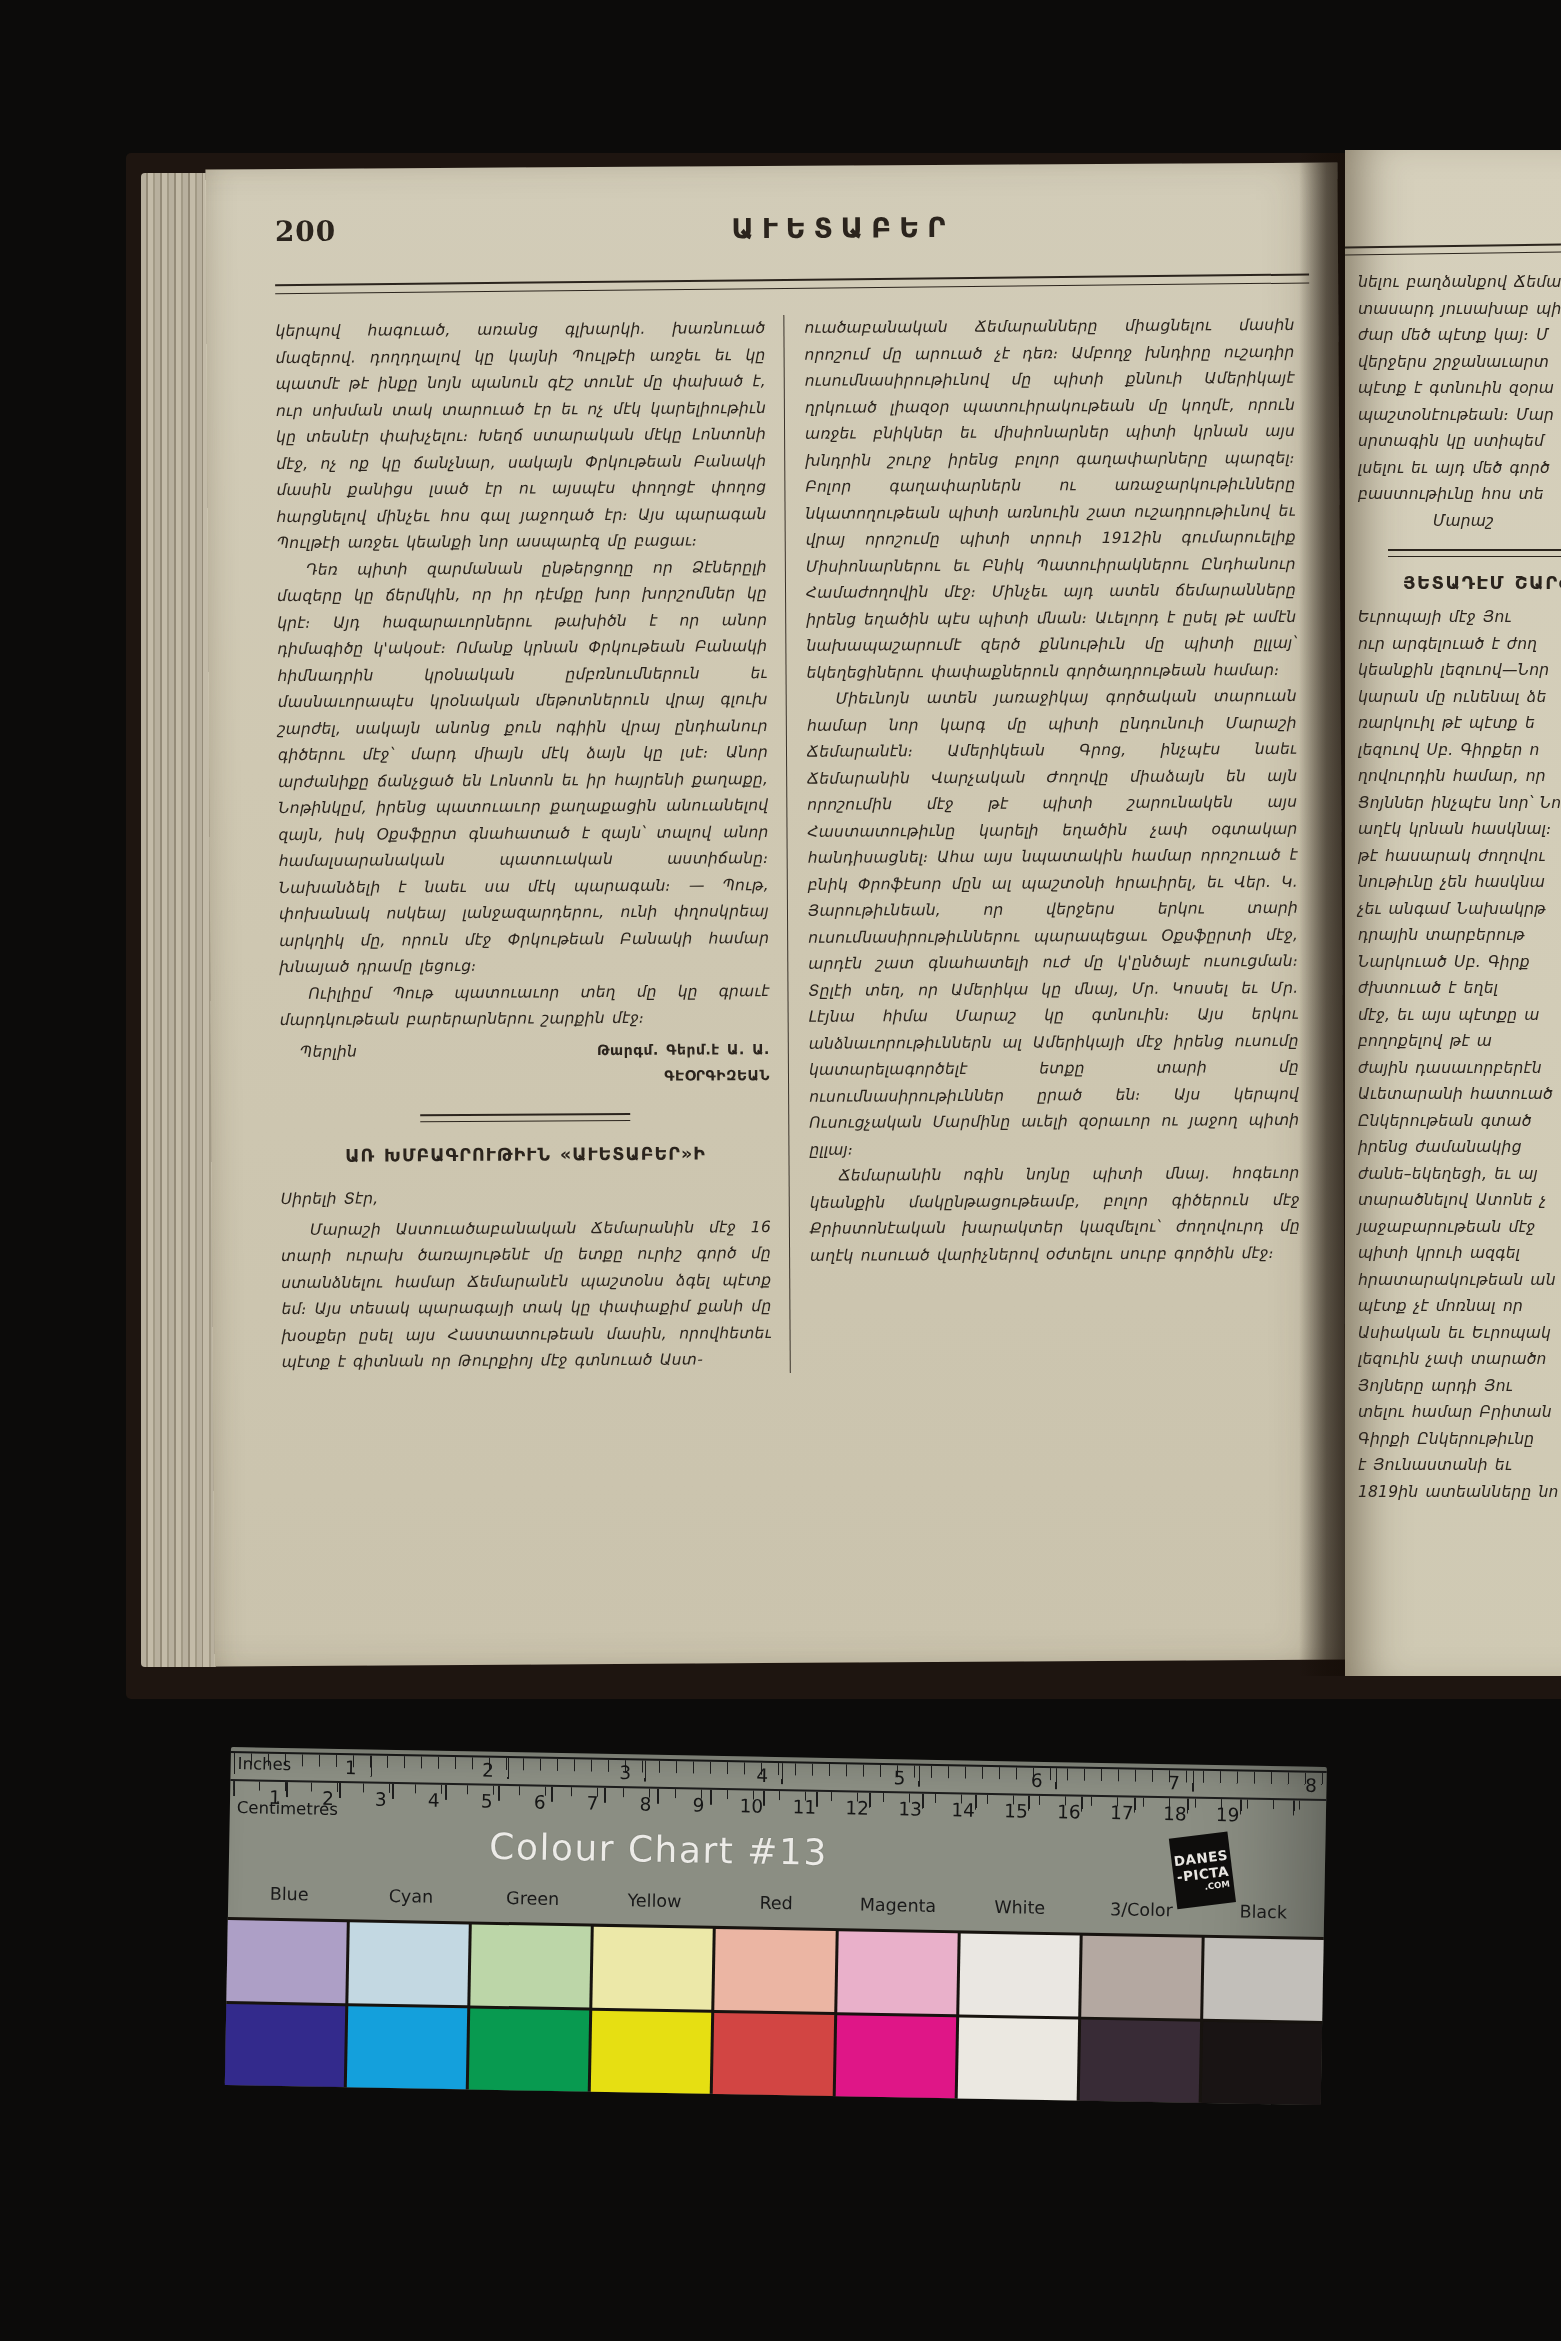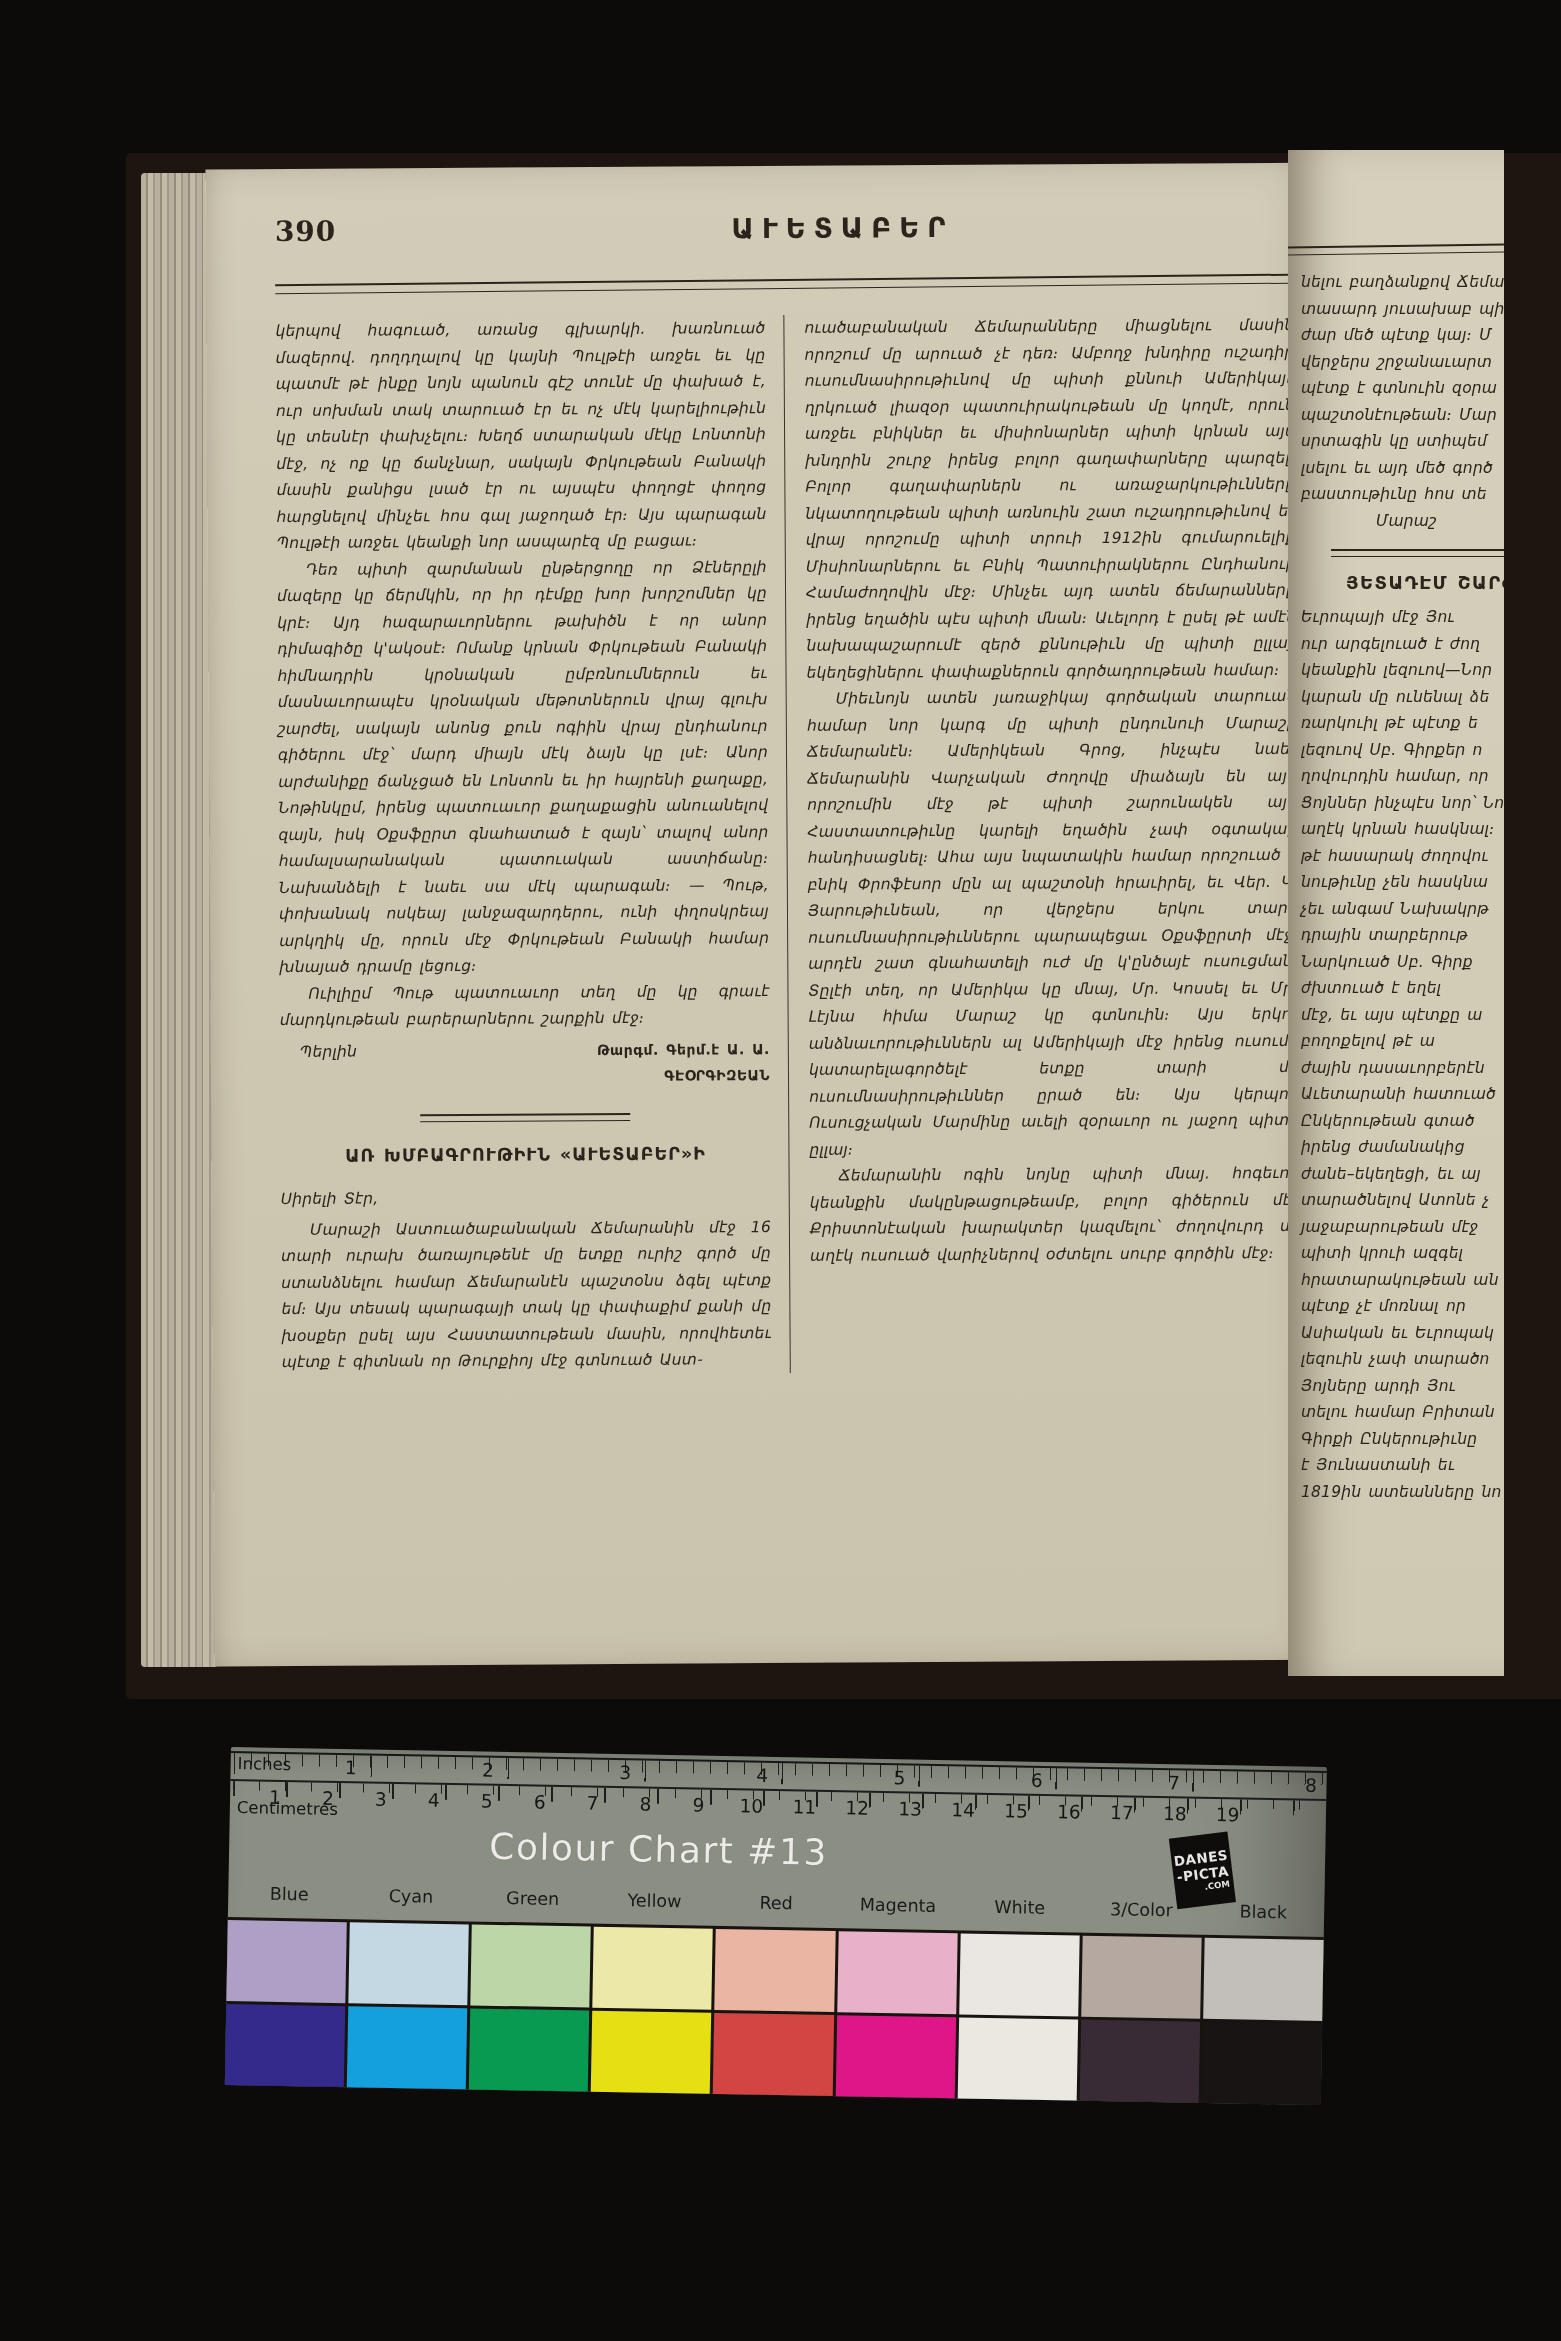--- a/index.html
+++ b/index.html
@@ -5,21 +5,21 @@
   html,body{margin:0;padding:0;background:#000;}
   #canvas{position:relative;width:1561px;height:2342px;background:#0c0b0a;overflow:hidden;
           font-family:"DejaVu Sans",sans-serif;}
   
   .cover{position:absolute;left:126px;top:153px;width:1435px;height:1546px;background:#1e1510;border-radius:5px 0 0 5px;}
   .fore-edge{position:absolute;left:141px;top:173px;width:75px;height:1494px;border-radius:4px 0 0 4px;
     background:repeating-linear-gradient(90deg,#b8b09e 0 4.5px,#948b78 4.5px 6.5px,#c3bba8 6.5px 12px,#a29a86 12px 14px);}
   .page{background:linear-gradient(180deg,#d2ccb8 0%,#cfc8b2 40%,#cac3ad 100%);color:#2b241d;}
   .page-left{position:absolute;left:210px;top:166px;width:1132px;height:1497px;transform:rotate(-0.35deg);
     box-shadow:inset -45px 0 55px -30px rgba(60,45,25,.45), inset 20px 0 30px -20px rgba(60,45,25,.25);}
-  .page-right{position:absolute;left:1288px;top:150px;width:216px;height:1526px;
+  .page-right{position:absolute;left:1345px;top:150px;width:216px;height:1526px;
     background:linear-gradient(180deg,#d6d0bc,#cfc9b3);box-shadow:inset 40px 0 45px -25px rgba(60,45,25,.5);overflow:hidden;}
   .gutter{position:absolute;left:1299px;top:153px;width:50px;height:1523px;
     background:linear-gradient(90deg,rgba(20,12,6,0) 0%,rgba(20,12,6,.55) 55%,rgba(20,12,6,.75) 100%);}
   
   .lp-inner{position:absolute;left:69px;top:46px;right:29px;bottom:20px;}
   .pg-header{display:flex;align-items:baseline;height:60px;}
   .pg-num{font-family:"DejaVu Serif",serif;font-weight:700;font-size:28px;letter-spacing:1px;}
   .pg-title{flex:1;text-align:center;font-weight:700;font-size:27.5px;letter-spacing:8px;transform:translateX(20px);}
   .dbl-rule{height:7px;border-top:2px solid #2b241d;border-bottom:1.5px solid #2b241d;transform:rotate(-0.25deg);margin-top:7px;}
   .cols{display:flex;margin-top:26px;}
@@ -78,21 +78,21 @@
 <body>
 
 <div id="canvas">
 
   <div class="cover"></div>
   <div class="fore-edge"></div>
 
   <div class="page page-left">
     <div class="lp-inner">
       <div class="pg-header">
-        <span class="pg-num">390</span>
+        <span class="pg-num">200</span>
         <span class="pg-title">ԱՒԵՏԱԲԵՐ</span>
       </div>
       <div class="dbl-rule"></div>
       <div class="cols">
         <div class="col col1">
           <div>
               <div class="par">կերպով հագուած, առանց գլխարկի. խառնուած մազերով. դողդղալով կը կայնի Պուլթէի առջեւ եւ կը պատմէ թէ ինքը նոյն պանուն գէշ տունէ մը փախած է, ուր սոխման տակ տարուած էր եւ ոչ մէկ կարելիութիւն կը տեսնէր փախչելու։ Խեղճ ստարական մէկը Լոնտոնի մէջ, ոչ ոք կը ճանչնար, սակայն Փրկութեան Բանակի մասին քանիցս լսած էր ու այսպէս փողոցէ փողոց հարցնելով մինչեւ հոս գալ յաջողած էր։ Այս պարագան Պուլթէի առջեւ կեանքի նոր ասպարէզ մը բացաւ։</div>
               <div class="par indent">Դեռ պիտի զարմանան ընթերցողը որ Ձէներըլի մազերը կը ճերմկին, որ իր դէմքը խոր խորշոմներ կը կրէ։ Այդ հազարաւորներու թախիծն է որ անոր դիմագիծը կ'ակօսէ։ Ոմանք կրնան Փրկութեան Բանակի հիմնադրին կրօնական ըմբռնումներուն եւ մասնաւորապէս կրօնական մեթոտներուն վրայ գլուխ շարժել, սակայն անոնց քուն ոգիին վրայ ընդհանուր գիծերու մէջ՝ մարդ միայն մէկ ձայն կը լսէ։ Անոր արժանիքը ճանչցած են Լոնտոն եւ իր հայրենի քաղաքը, Նոթինկըմ, իրենց պատուաւոր քաղաքացին անուանելով զայն, իսկ Օքսֆըրտ գնահատած է զայն՝ տալով անոր համալսարանական պատուական աստիճանը։ Նախանձելի է նաեւ սա մէկ պարագան։ — Պութ, փոխանակ ոսկեայ լանջազարդերու, ունի փղոսկրեայ արկղիկ մը, որուն մէջ Փրկութեան Բանակի համար խնայած դրամը լեցուց։</div>
               <div class="par indent">Ուիլիըմ Պութ պատուաւոր տեղ մը կը գրաւէ մարդկութեան բարերարներու շարքին մէջ։</div>
             </div>

